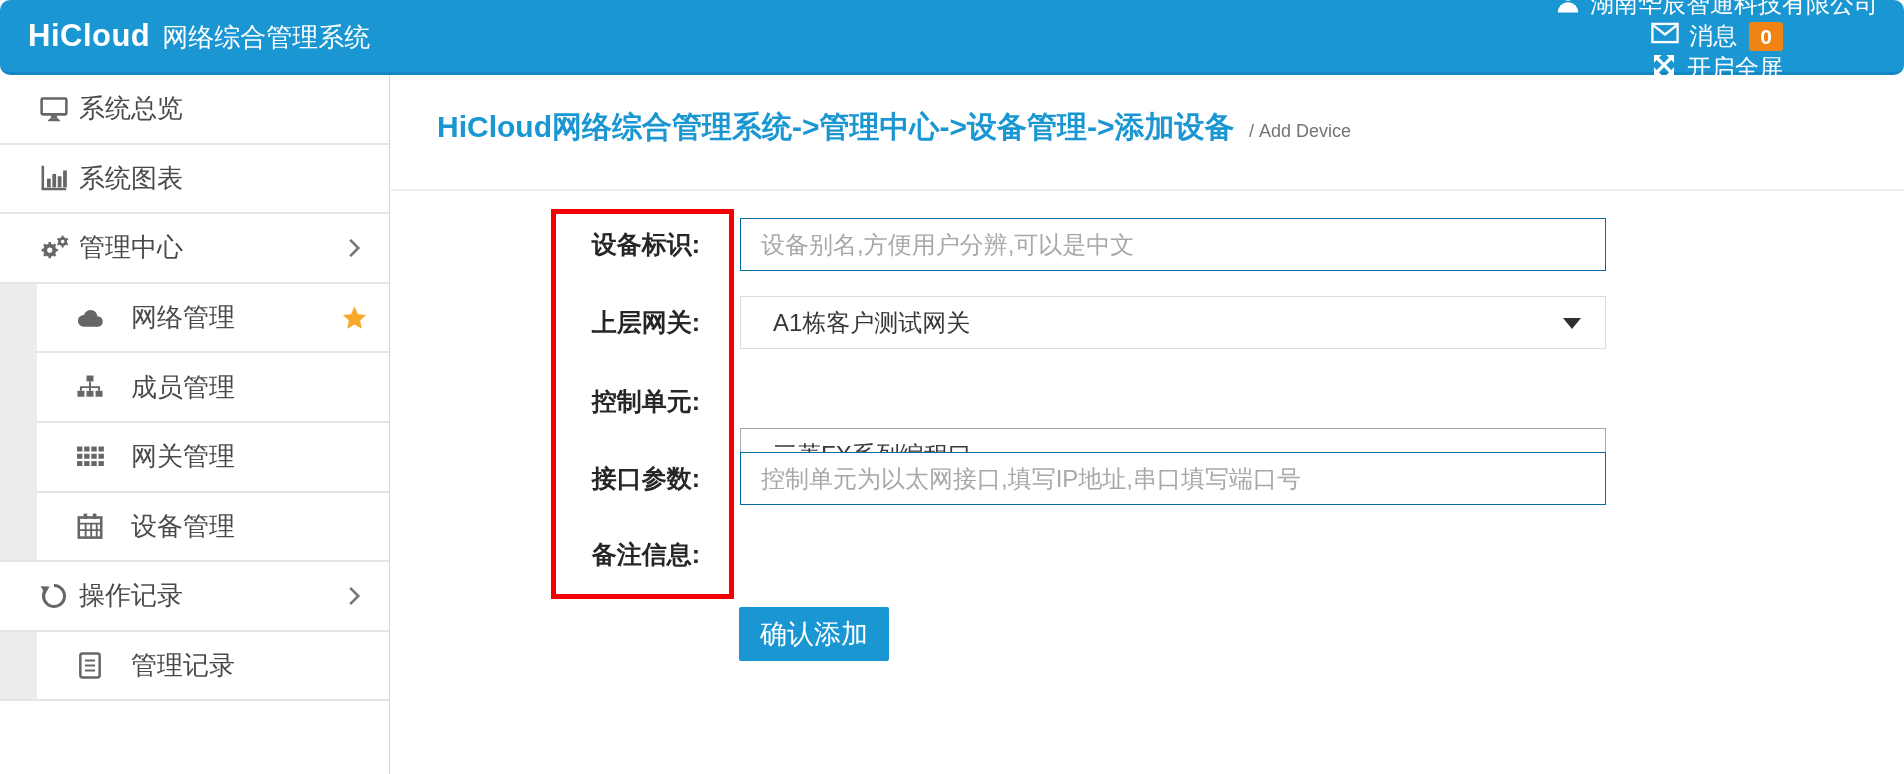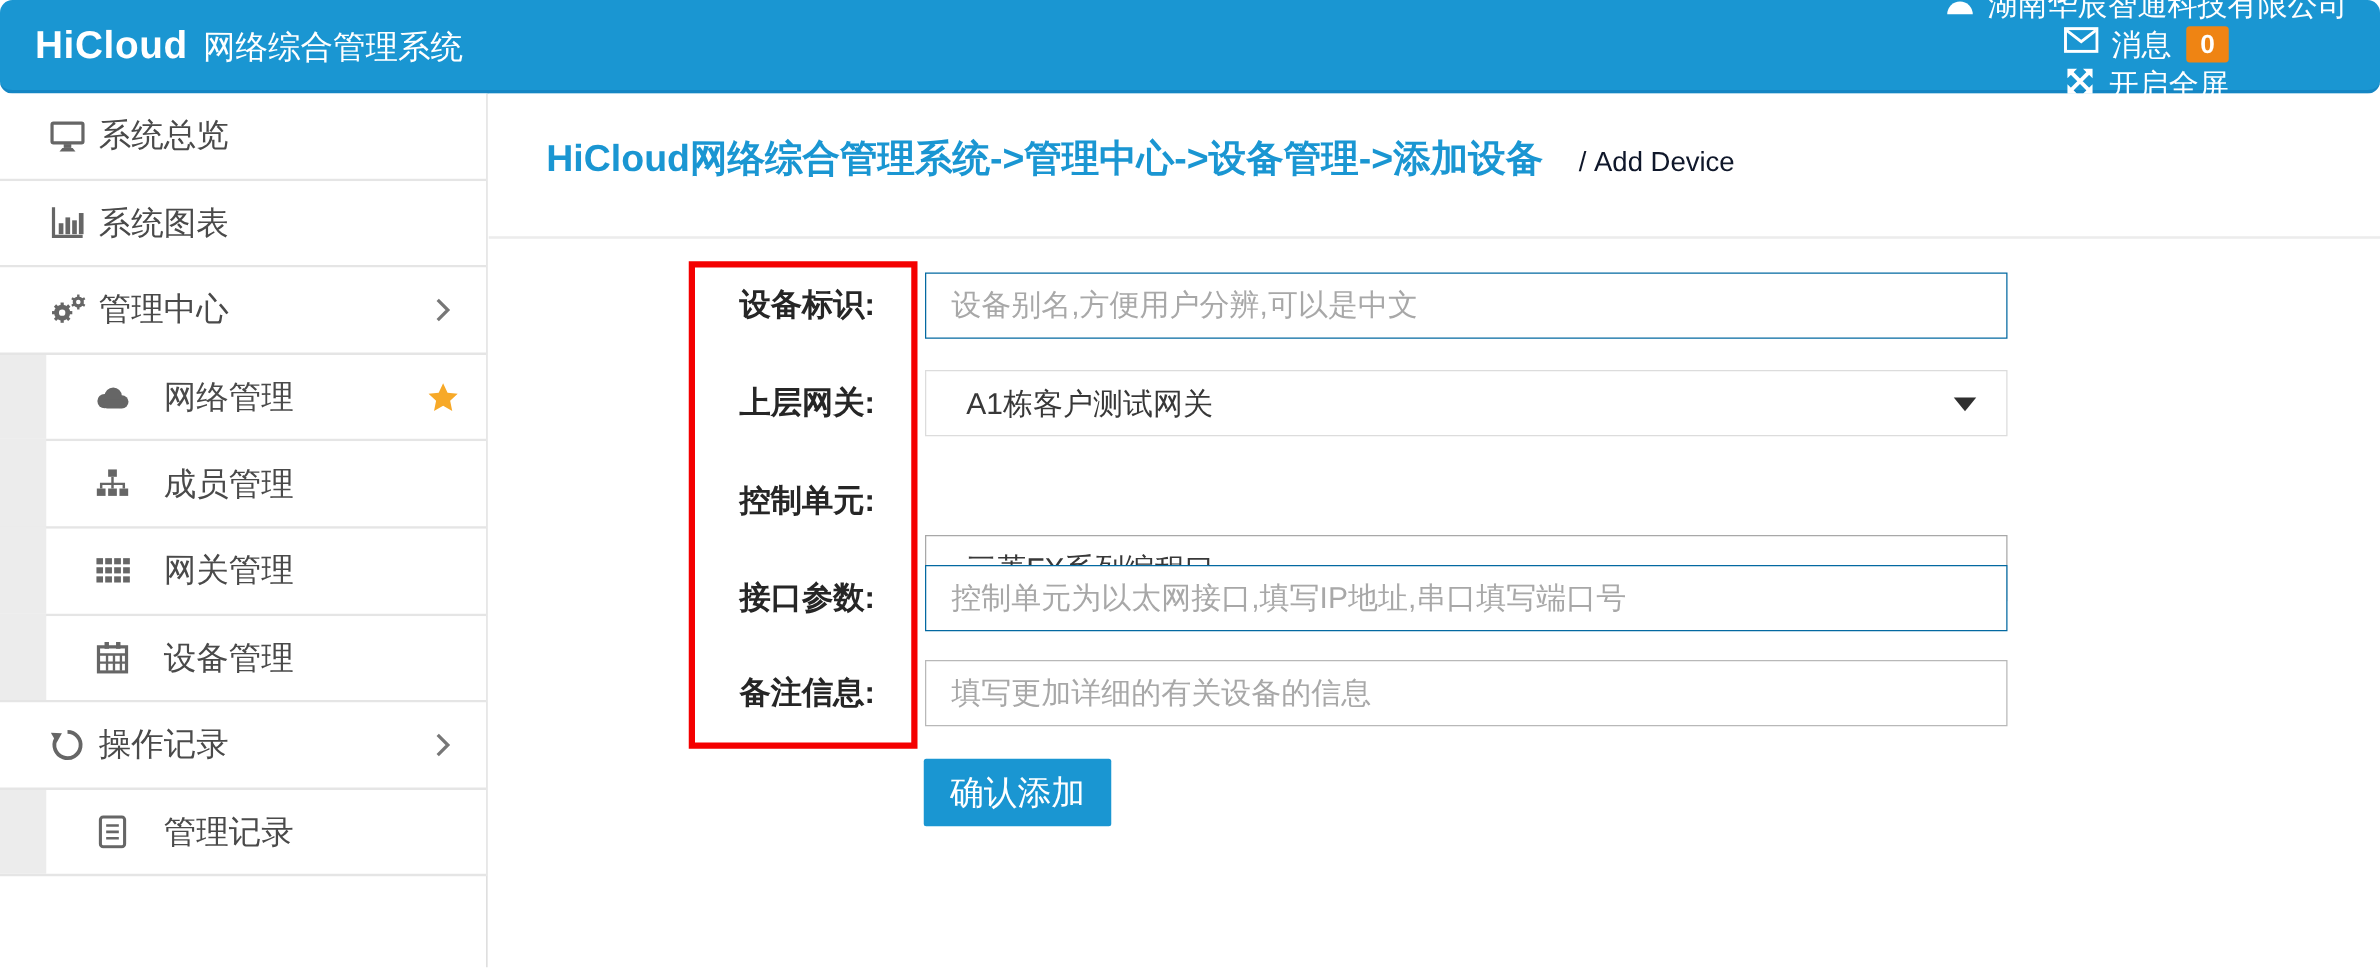--- a/index.html
+++ b/index.html
@@ -34,21 +34,21 @@
   .side-item .icn{display:flex;align-items:center;justify-content:center;width:34px;margin-right:8px;}
   .gutter{position:absolute;left:0;top:-2px;bottom:0;width:37px;background:#ececec;}
   .sub-first .gutter{top:0;}
   .chev{position:absolute;right:28px;top:50%;transform:translateY(-50%);display:flex;}
   .star{position:absolute;right:22px;top:50%;transform:translateY(-50%);display:flex;}
 
   
   .content{position:absolute;left:391px;top:75px;width:1513px;height:699px;background:#fff;}
   .breadcrumb{position:absolute;left:46px;top:32px;white-space:nowrap;}
   .crumb-path{color:var(--primary);font-size:30px;font-weight:bold;cursor:pointer;}
-  .crumb-suffix{color:#0f172a;font-size:22px;font-weight:normal;margin-left:24px;}
+  .crumb-suffix{color:#737373;font-size:18px;font-weight:normal;margin-left:10px;}
   .divider{position:absolute;left:0;top:114px;width:1513px;border-top:2px solid #ececec;}
 
   
   .form-label{position:absolute;left:60px;width:249px;text-align:right;font-size:25px;font-weight:bold;
     color:#262626;line-height:53px;}
   .field{position:absolute;left:349px;width:866px;height:53px;font-size:24px;}
   input.field{border:1px solid #0369a1;padding:0 20px;color:#0369a1;outline:none;
     font-family:"Liberation Sans","DejaVu Sans",sans-serif;}
   input.field::placeholder{color:#a8a8a8;opacity:1;}
   .selectbox{border:1px solid #dcdcdc;display:flex;align-items:center;padding:0 32px;color:#383838;
@@ -291,20 +291,19 @@
     <div class="form-label" style="top:300px">控制单元:</div>
     <div class="field selectbox darker" style="top:300px">
       <span>三菱FX系列编程口</span>
       <span class="caret-sm"></span>
     </div>
 
     <div class="form-label" style="top:377px">接口参数:</div>
     <input class="field" style="top: 377px;" type="text" placeholder="控制单元为以太网接口,填写IP地址,串口填写端口号">
 
     <div class="form-label" style="top:453px">备注信息:</div>
-    <input class="field" style="top: 453px; border-color: rgb(184, 184, 184);" type="text" placeholder="填写更加详细的有关设备的信息">
 
     <button class="submit-btn">确认添加</button>
   </div>
 
   <div class="annotation-rect"></div>
 
 </div>
 
 </body></html>

